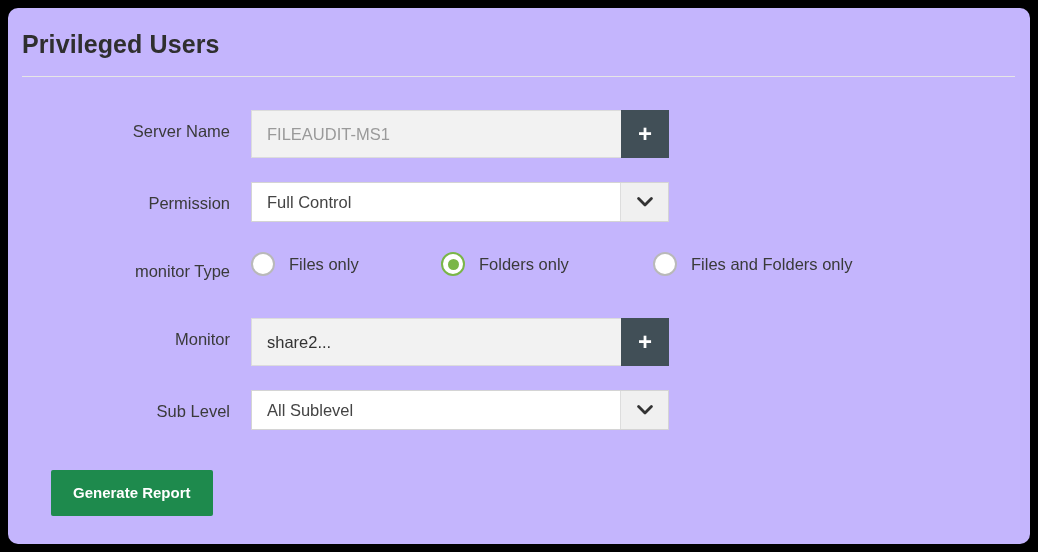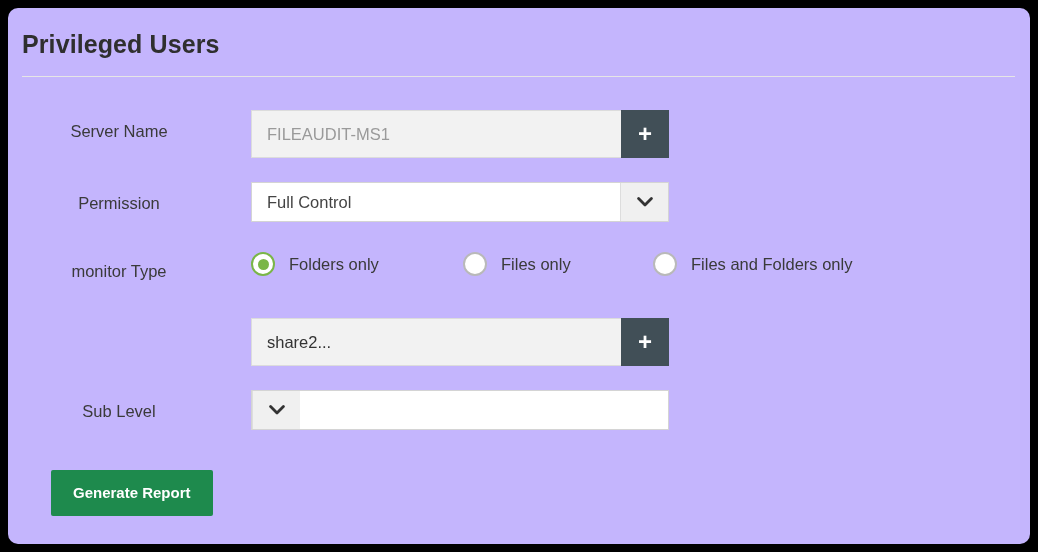--- a/index.html
+++ b/index.html
@@ -60,21 +60,21 @@
   .form-row {
     position: relative;
     height: 72px;
   }
   .row-monitor-type { height: 64px; padding-left: 36px; }
   .field-label {
     position: absolute;
     left: 0;
     top: 16px;
     width: 222px;
-    text-align: center;
+    text-align: right;
     font-size: 16.5px;
     color: #3a3a3a;
     line-height: 22px;
     white-space: nowrap;
   }
   .row-monitor-type .field-label { top: 12px; }
 
   .control {
     position: absolute;
     left: 243px;
@@ -265,55 +265,57 @@
             </span>
           </div>
         </div>
       </div>
     </div>
 
     <div class="form-row row-monitor-type">
       <div class="field-label">monitor Type</div>
       <div class="radio-group">
 
+        <div class="radio-item" style="width:190px;">
+          <span class="radio-mark"></span>
+          <span class="radio-label">Files only</span>
+        </div>
+
         <div class="radio-item selected" style="width:212px;">
           <span class="radio-mark"></span>
           <span class="radio-label">Folders only</span>
         </div>
 
-        <div class="radio-item" style="width:190px;">
-          <span class="radio-mark"></span>
-          <span class="radio-label">Files only</span>
-        </div>
-
         <div class="radio-item">
           <span class="radio-mark"></span>
           <span class="radio-label">Files and Folders only</span>
         </div>
 
       </div>
     </div>
 
     <div class="form-row">
+      <div class="field-label">Monitor</div>
       <div class="control">
         <div class="input-group">
           <div class="input-box has-link">
             <span class="chip-link">share2...</span>
           </div>
           <div class="plus-btn">
             <span>+</span>
           </div>
         </div>
       </div>
     </div>
 
     <div class="form-row">
       <div class="field-label">Sub Level</div>
       <div class="control">
         <div class="select-group">
+          <div class="select-value">All Sublevel</div>
           <div class="select-arrow">
             <span>
               <svg width="16" height="11" viewBox="0 0 16 11" aria-hidden="true">
                 <path d="M1.6 1.6 L8 8 L14.4 1.6" stroke="#333333" stroke-width="2.8" fill="none" stroke-linecap="round" stroke-linejoin="round"></path>
               </svg>
             </span>
           </div>
         </div>
       </div>
     </div>

